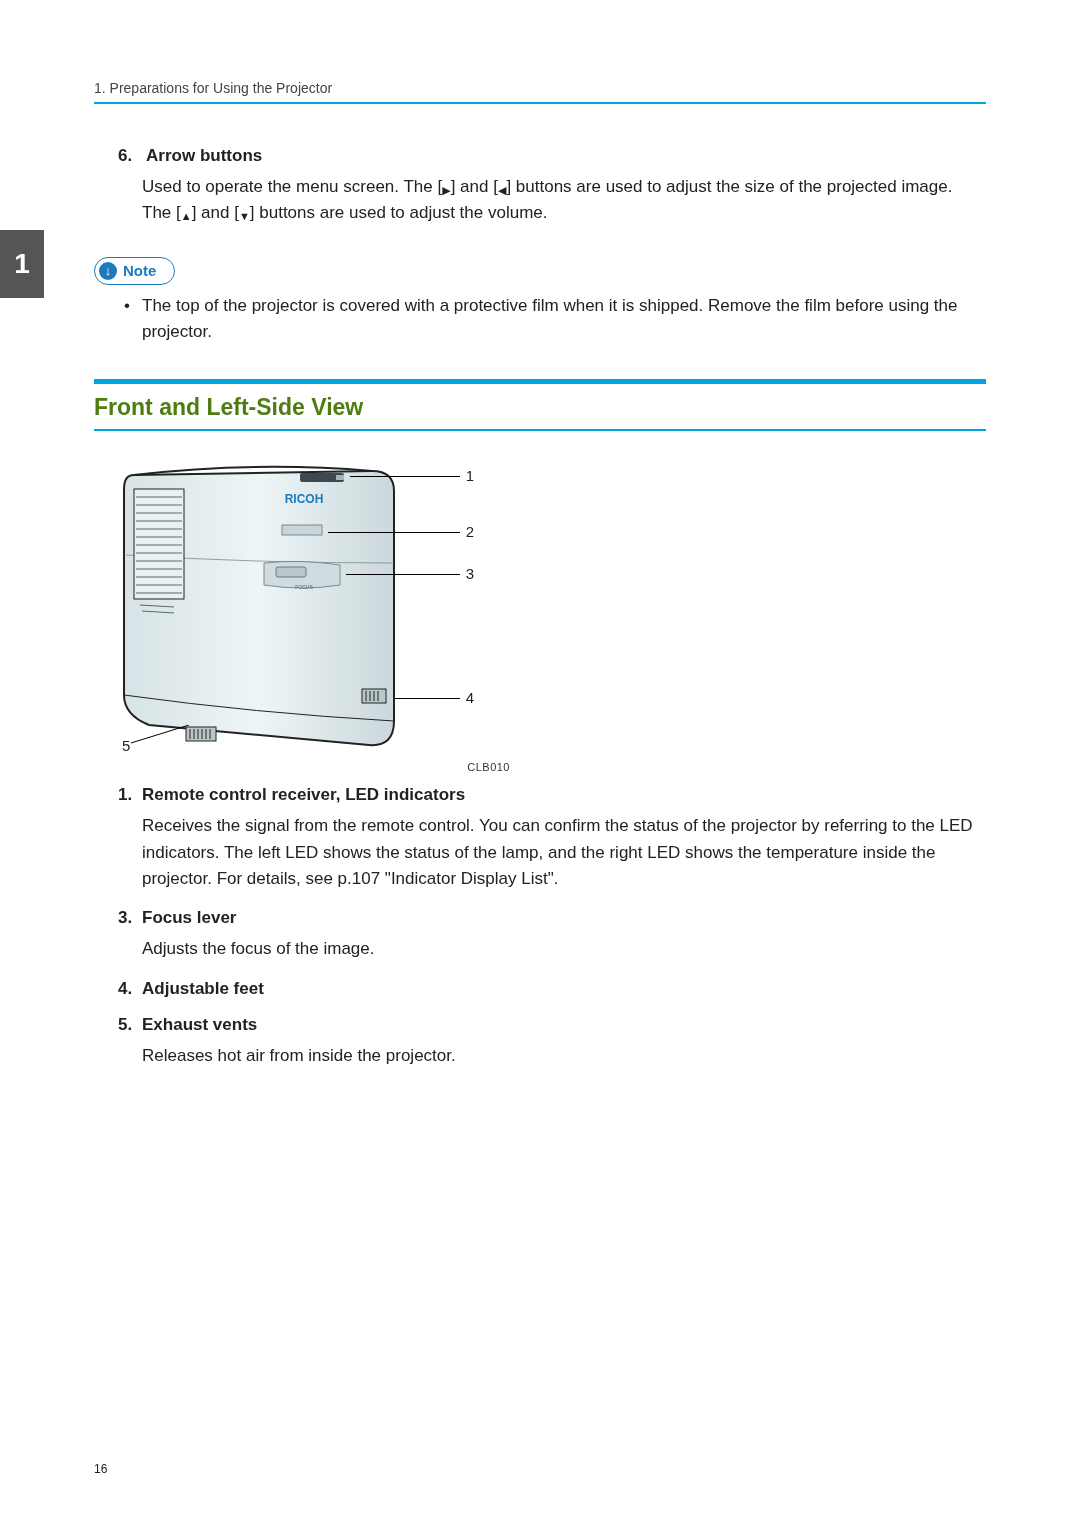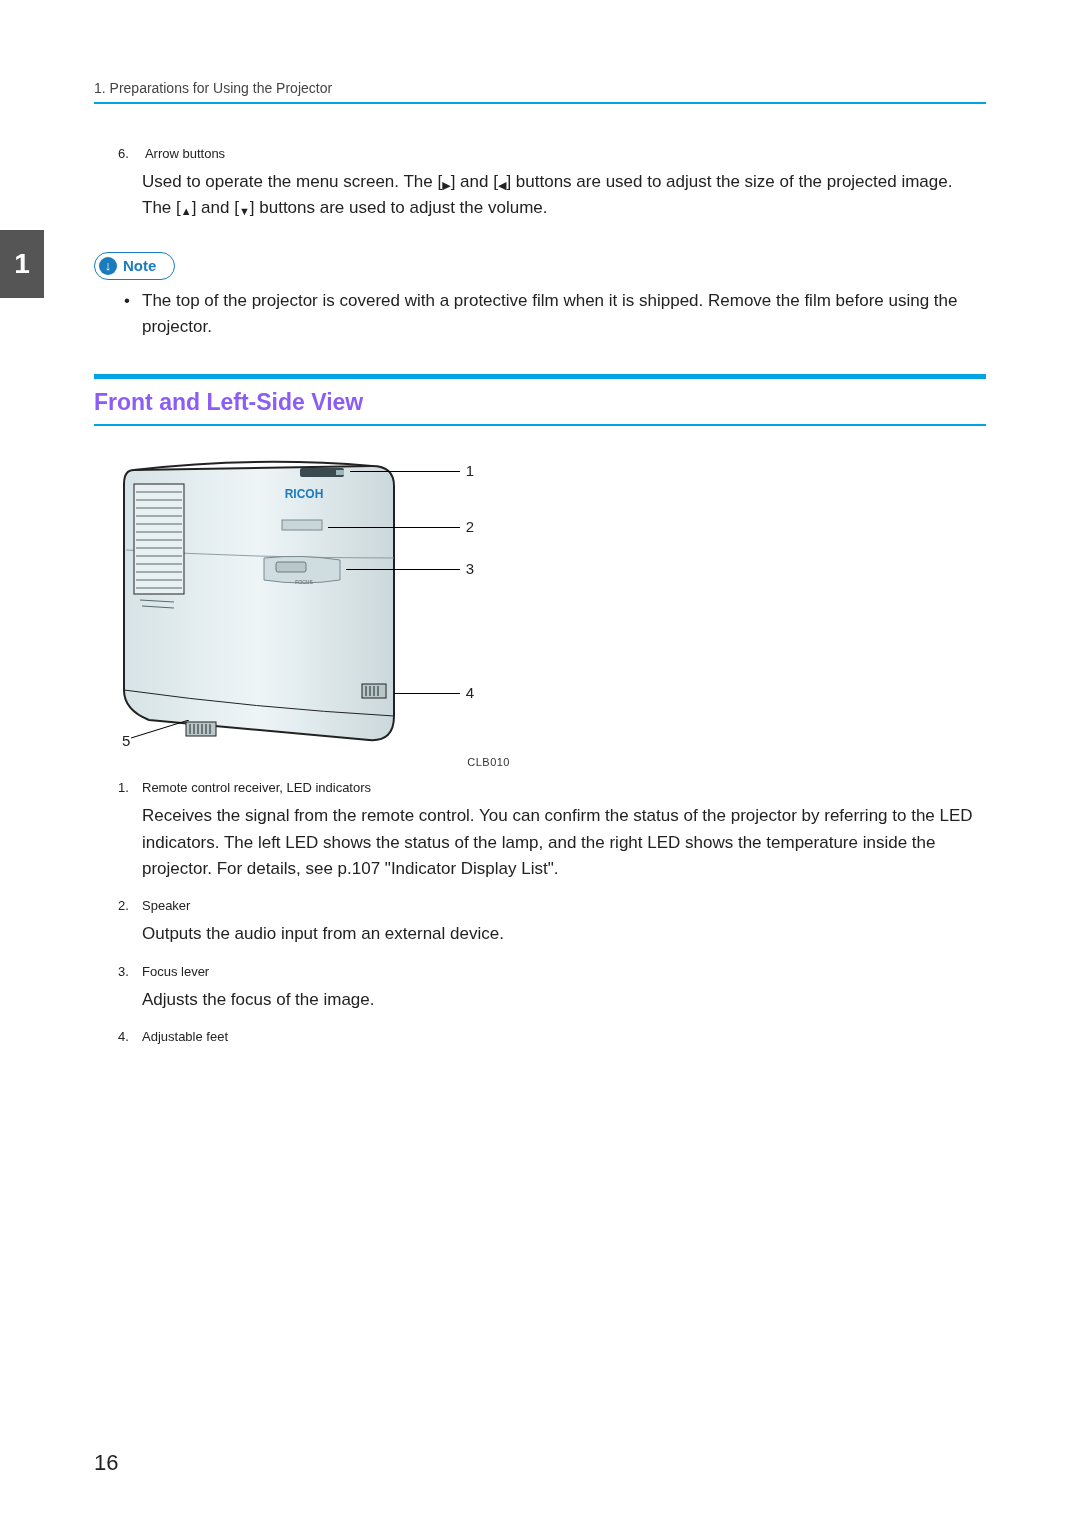--- a/index.html
+++ b/index.html
@@ -39,22 +39,22 @@
     font-weight: bold;
     display: flex;
     align-items: center;
     justify-content: center;
   }
   .ol-item {
     margin-bottom: 16px;
     padding-left: 36px;
   }
   .ol-head {
-    font-weight: normal;
-    font-size: 13px;
+    font-weight: bold;
+    font-size: 17px;
     margin-left: -12px;
   }
   .ol-num {
     display: inline-block;
     width: 24px;
   }
   .ol-body {
     font-size: 17px;
     line-height: 1.55;
     margin-top: 8px;
@@ -104,21 +104,21 @@
     position: absolute;
     left: -18px;
     top: 0;
   }
   .section-rule-top {
     height: 5px;
     background: #00a4e0;
     margin-top: 34px;
   }
   .section-title {
-    color: #8b5cf6;
+    color: #4d7c0f;
     font-weight: bold;
     font-size: 23px;
     padding: 10px 0 8px 0;
   }
   .section-rule-bottom {
     height: 2px;
     background: #00a4e0;
     margin-bottom: 24px;
   }
 
@@ -148,21 +148,21 @@
     background: #000;
     top: 9px;
     right: 14px;
   }
   .callout .num { position: absolute; right: 0; top: 0; }
 
   .page-number {
     position: absolute;
     bottom: 56px;
     left: 94px;
-    font-size: 22px;
+    font-size: 12px;
   }
 </style>
 </head>
 <body>
 
 <div class="page">
 
   <div class="side-tab">1</div>
 
   <div class="running-head">1. Preparations for Using the Projector</div>
@@ -289,25 +289,25 @@
 
     <div class="diag-ref">CLB010</div>
   </div>
 
   
   <div class="ol-item">
     <div class="ol-head"><span class="ol-num">1.</span><span>Remote control receiver, LED indicators</span></div>
     <div class="ol-body">Receives the signal from the remote control. You can confirm the status of the projector by referring to the LED indicators. The left LED shows the status of the lamp, and the right LED shows the temperature inside the projector. For details, see p.107 "Indicator Display List".</div>
   </div>
   <div class="ol-item">
-    <div class="ol-head"><span class="ol-num">2.</span><span>Speaker</span></div>
-    <div class="ol-body">Outputs the audio input from an external device.</div>
-  </div>
-  <div class="ol-item">
     <div class="ol-head"><span class="ol-num">3.</span><span>Focus lever</span></div>
     <div class="ol-body">Adjusts the focus of the image.</div>
   </div>
   <div class="ol-item">
     <div class="ol-head"><span class="ol-num">4.</span><span>Adjustable feet</span></div>
   </div>
+  <div class="ol-item">
+    <div class="ol-head"><span class="ol-num">5.</span><span>Exhaust vents</span></div>
+    <div class="ol-body">Releases hot air from inside the projector.</div>
+  </div>
 
   <div class="page-number">16</div>
 </div>
 
 </body></html>

